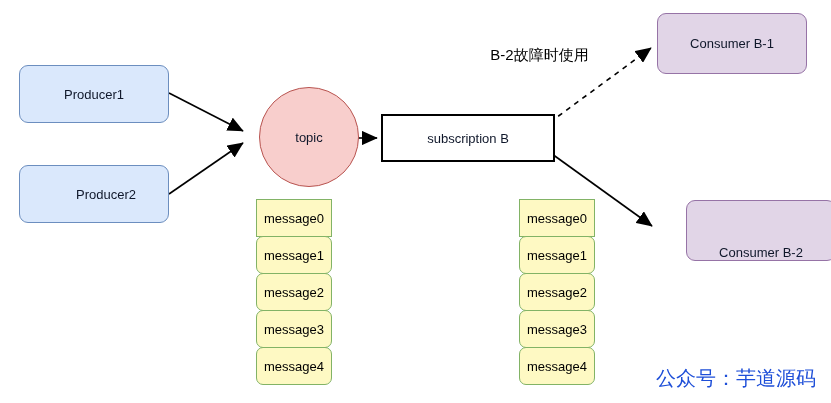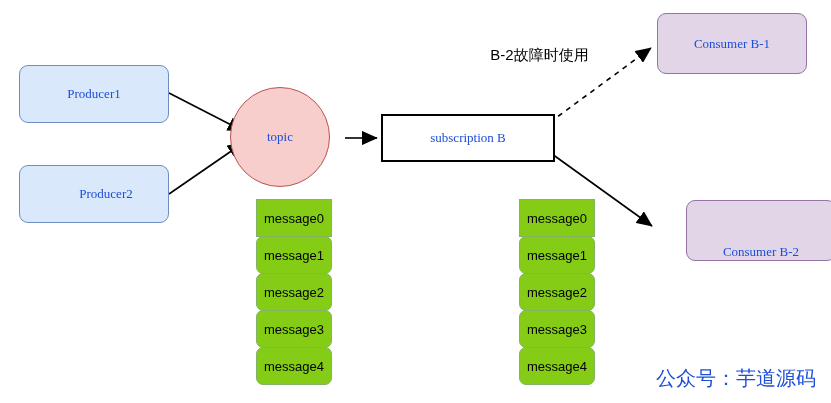--- a/index.html
+++ b/index.html
@@ -21,34 +21,33 @@
     width: 831px; height: 403px;
     pointer-events: none;
   }
   .node {
     position: absolute;
     display: flex;
     align-items: center;
     justify-content: center;
     box-sizing: border-box;
     font-size: 13px;
-    color: #1d4ed8;
+    color: #0f172a;
     text-align: center;
-    font-family: Liberation Serif, serif;
   }
   .producer {
     width: 150px; height: 58px;
     background: #dae8fc;
     border: 1.5px solid #6c8ebf;
     border-radius: 9px;
   }
   .producer1 { left: 19px; top: 65px; text-align: center; }
   .producer2 { left: 19px; top: 165px; padding-left: 24px; }
   .topic-circle {
-    left: 230px; top: 87px;
+    left: 259px; top: 87px;
     width: 100px; height: 100px;
     background: #f8cecc;
     border: 1.5px solid #b85450;
     border-radius: 50%;
   }
   .subscription {
     left: 381px; top: 114px;
     width: 174px; height: 48px;
     background: #ffffff;
     border: 2px solid #000000;
@@ -63,21 +62,21 @@
   .consumer-b2 { left: 686px; top: 200px; align-items: flex-end; }
   .stack {
     position: absolute;
     width: 76px;
   }
   .stack-left { left: 256px; top: 199px; }
   .stack-right { left: 519px; top: 199px; }
   .cell {
     box-sizing: border-box;
     width: 76px; height: 38px;
-    background: #84cc16;
+    background: #fef9c3;
     border: 1px solid #82b366;
     display: flex;
     align-items: center;
     justify-content: center;
     font-size: 13px;
     color: #000000;
   }
   .cell + .cell { margin-top: -1px; border-radius: 7px; }
   .failover-note {
     position: absolute;

